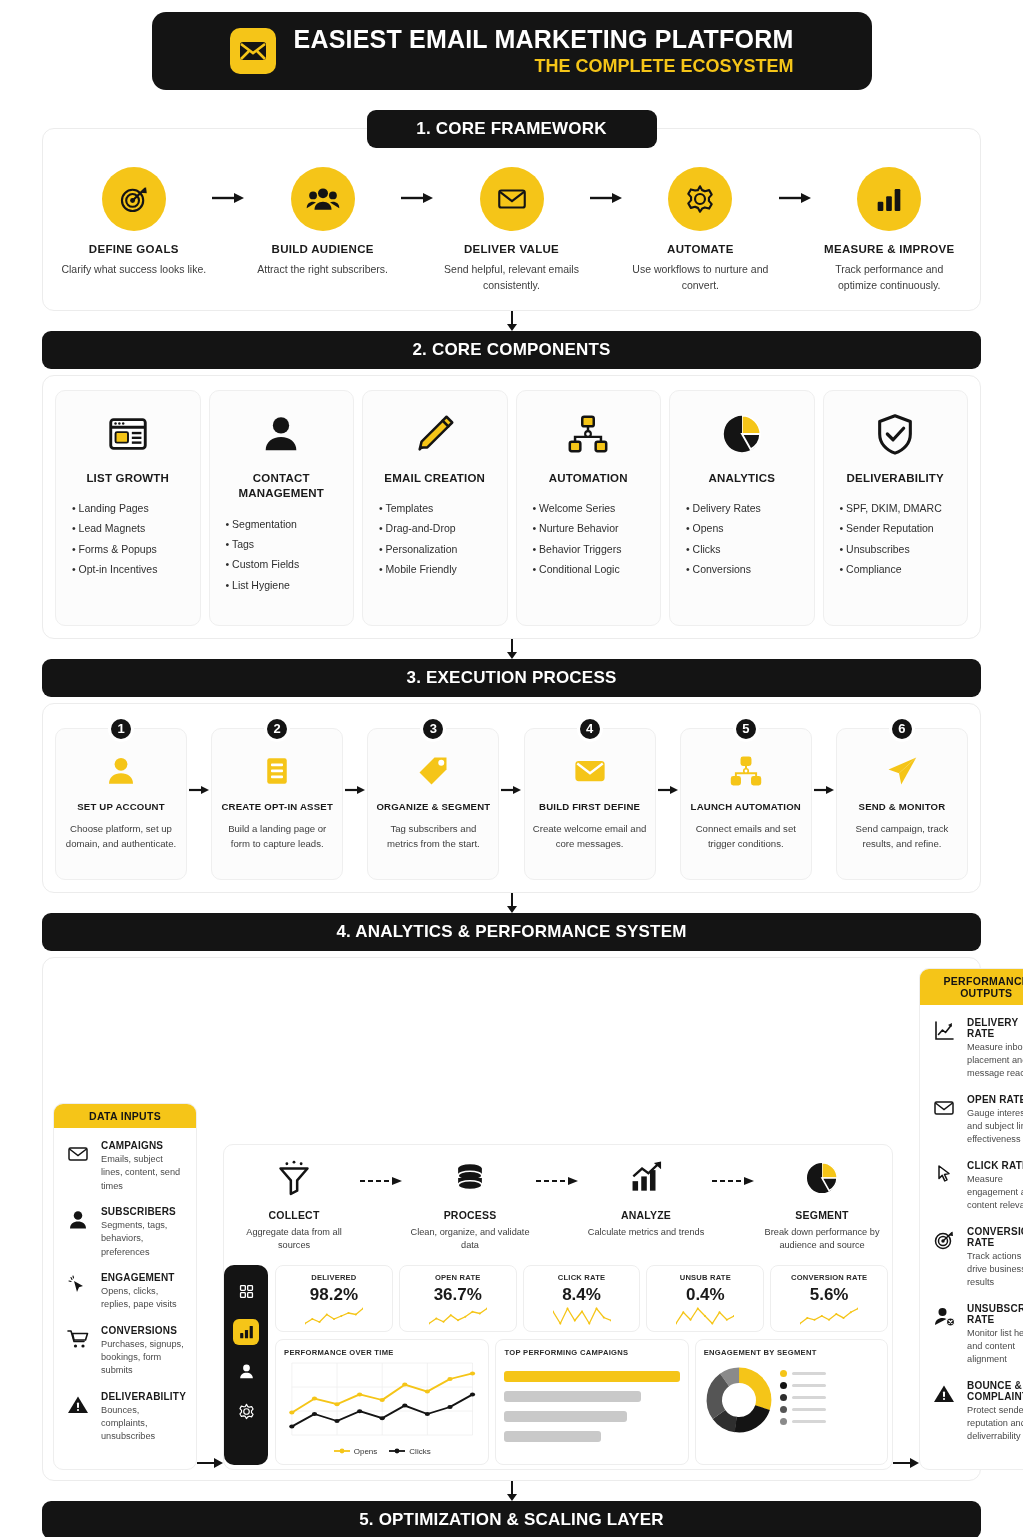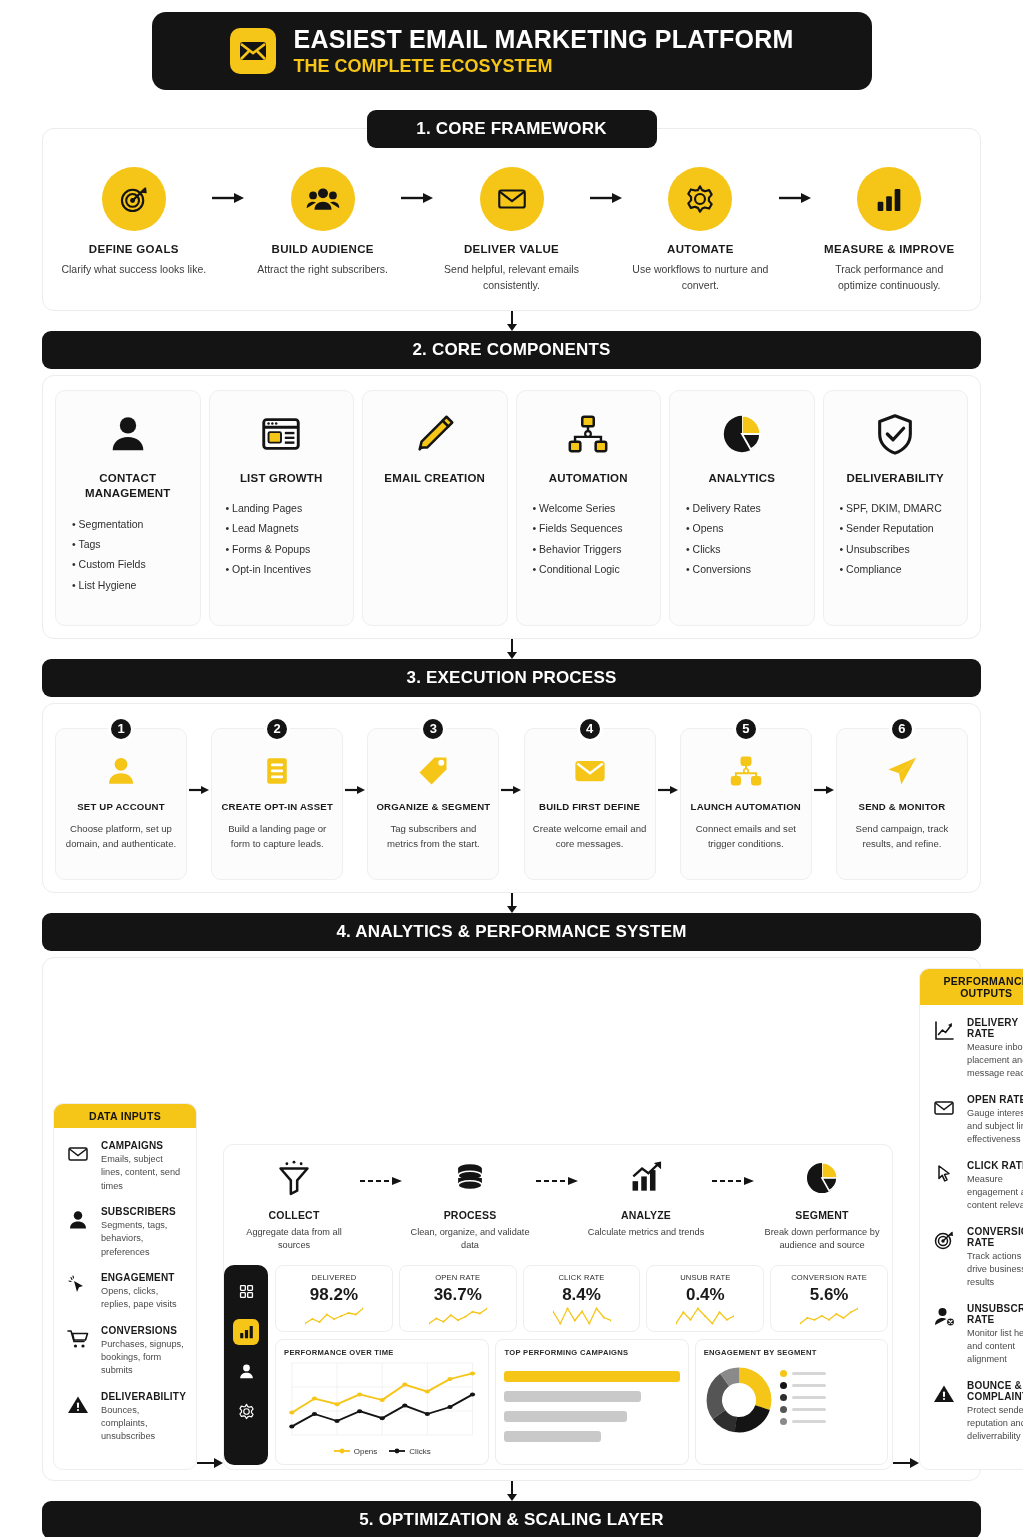--- a/index.html
+++ b/index.html
@@ -15,21 +15,21 @@
   
   .header {
     margin: 12px auto 0; width: 720px; height: 78px;
     background: #141414; border-radius: 14px;
     display: flex; align-items: center; justify-content: center; gap: 18px;
   }
   .header-logo {
     width: 46px; height: 46px; background: #F5C518; border-radius: 10px;
     display: flex; align-items: center; justify-content: center;
   }
-  .header-text { text-align: left; }
+  .header-text { text-align: right; }
   .header-title { color: #fff; font-size: 25px; font-weight: bold; letter-spacing: .2px; }
   .header-sub { color: #F5C518; font-size: 18px; font-weight: bold; margin-top: 2px; }
 
   
   .section { position: relative; margin-top: 20px; }
   .sec-band {
     background: #141414; color: #fff; border-radius: 9px;
     font-size: 17px; font-weight: bold; text-align: center;
     padding: 9px 0; letter-spacing: .2px;
   }
@@ -111,21 +111,21 @@
     display: flex; flex-direction: column; align-items: center; gap: 14px; padding: 14px 0;
   }
   .dash-ic { width: 26px; height: 26px; display: flex; align-items: center; justify-content: center; border-radius: 6px; }
   .dash-ic.active { background: #F5C518; }
   .dash-main { flex: 1; padding-left: 7px; }
   .kpi-row { display: flex; gap: 6px; margin-bottom: 7px; }
   .kpi {
     flex: 1; border: 1px solid #eee; border-radius: 8px; background: #fff;
     padding: 7px 4px 4px; text-align: center;
   }
-  .kpi-l { font-size: 7.6px; font-weight: normal; color: #2b2b2b; letter-spacing: .2px; }
+  .kpi-l { font-size: 7.6px; font-weight: bold; color: #2b2b2b; letter-spacing: .2px; }
   .kpi-v { font-size: 17px; font-weight: bold; margin: 3px 0 2px; }
   .kpi-s { height: 20px; }
   .chart-row { display: flex; gap: 6px; }
   .chartbox { border: 1px solid #eee; border-radius: 8px; background: #fff; padding: 8px; }
   .chart-t { font-size: 7.6px; font-weight: bold; letter-spacing: .3px; color: #2b2b2b; margin-bottom: 4px; }
 </style>
 </head>
 <body>
 
 <div class="page">
@@ -241,35 +241,20 @@
       </svg>
   </div>
 
   <div class="section" style="margin-top:0">
     <div class="sec-band">2. CORE COMPONENTS</div>
     <div class="sec-body" style="margin-top:6px">
       <div class="cc-row" id="cc-row">
           <div class="cc-card">
             <div class="cc-icon">
               <svg width="46" height="46" viewBox="0 0 48 48">
-                <circle cx="24" cy="15" r="8.5" fill="#141414"></circle>
-                <path d="M8 41c0-9 7-14 16-14s16 5 16 14z" fill="#141414"></path>
-              </svg>
-            </div>
-            <div class="cc-title">CONTACT MANAGEMENT</div>
-            <ul class="cc-list">
-              <li>Segmentation</li>
-              <li>Tags</li>
-              <li>Custom Fields</li>
-              <li>List Hygiene</li>
-            </ul>
-          </div>
-          <div class="cc-card">
-            <div class="cc-icon">
-              <svg width="46" height="46" viewBox="0 0 48 48">
                 <rect x="6" y="9" width="36" height="30" rx="3" fill="#fff" stroke="#141414" stroke-width="3"></rect>
                 <line x1="6" y1="17" x2="42" y2="17" stroke="#141414" stroke-width="3"></line>
                 <circle cx="11" cy="13" r="1.3" fill="#141414"></circle>
                 <circle cx="15" cy="13" r="1.3" fill="#141414"></circle>
                 <circle cx="19" cy="13" r="1.3" fill="#141414"></circle>
                 <rect x="11" y="22" width="13" height="11" rx="1.5" fill="#F5C518" stroke="#141414" stroke-width="2"></rect>
                 <line x1="28" y1="23" x2="38" y2="23" stroke="#141414" stroke-width="2.5"></line>
                 <line x1="28" y1="28" x2="38" y2="28" stroke="#141414" stroke-width="2.5"></line>
                 <line x1="28" y1="33" x2="38" y2="33" stroke="#141414" stroke-width="2.5"></line>
               </svg>
@@ -278,41 +263,62 @@
             <ul class="cc-list">
               <li>Landing Pages</li>
               <li>Lead Magnets</li>
               <li>Forms &amp; Popups</li>
               <li>Opt-in Incentives</li>
             </ul>
           </div>
           <div class="cc-card">
             <div class="cc-icon">
               <svg width="46" height="46" viewBox="0 0 48 48">
+                <circle cx="24" cy="15" r="8.5" fill="#141414"></circle>
+                <path d="M8 41c0-9 7-14 16-14s16 5 16 14z" fill="#141414"></path>
+              </svg>
+            </div>
+            <div class="cc-title">CONTACT MANAGEMENT</div>
+            <ul class="cc-list">
+              <li>Segmentation</li>
+              <li>Tags</li>
+              <li>Custom Fields</li>
+              <li>List Hygiene</li>
+            </ul>
+          </div>
+          <div class="cc-card">
+            <div class="cc-icon">
+              <svg width="46" height="46" viewBox="0 0 48 48">
                 <path d="M10 38l-2 2 2-8 22-22 6 6-22 22z" fill="#F5C518" stroke="#141414" stroke-width="2.6" stroke-linejoin="round"></path>
                 <path d="M32 10l4-4 6 6-4 4z" fill="#F5C518" stroke="#141414" stroke-width="2.6" stroke-linejoin="round"></path>
                 <path d="M8 40l4-1-3-3z" fill="#141414"></path>
               </svg>
             </div>
             <div class="cc-title">EMAIL CREATION</div>
+            <ul class="cc-list">
+              <li>Templates</li>
+              <li>Drag-and-Drop</li>
+              <li>Personalization</li>
+              <li>Mobile Friendly</li>
+            </ul>
           </div>
           <div class="cc-card">
             <div class="cc-icon">
               <svg width="46" height="46" viewBox="0 0 48 48">
                 <rect x="18" y="6" width="12" height="10" rx="2" fill="#F5C518" stroke="#141414" stroke-width="2.6"></rect>
                 <rect x="5" y="32" width="11" height="10" rx="2" fill="#F5C518" stroke="#141414" stroke-width="2.6"></rect>
                 <rect x="32" y="32" width="11" height="10" rx="2" fill="#F5C518" stroke="#141414" stroke-width="2.6"></rect>
                 <path d="M24 16v6M10.5 32v-5h27v5M24 22v5" stroke="#141414" stroke-width="2.6" fill="none"></path>
                 <circle cx="24" cy="24" r="3" fill="#fff" stroke="#141414" stroke-width="2.2"></circle>
               </svg>
             </div>
             <div class="cc-title">AUTOMATION</div>
             <ul class="cc-list">
               <li>Welcome Series</li>
-              <li>Fields Sequences</li>
+              <li>Nurture Behavior</li>
               <li>Behavior Triggers</li>
               <li>Conditional Logic</li>
             </ul>
           </div>
           <div class="cc-card">
             <div class="cc-icon">
               <svg width="46" height="46" viewBox="0 0 48 48">
                 <path d="M24 24 L24 5 A19 19 0 0 1 43 24 Z" fill="#F5C518" stroke="#fff" stroke-width="1.5"></path>
                 <path d="M24 24 L43 24 A19 19 0 1 1 24 5 Z" fill="#141414"></path>
                 <path d="M24 24 L43 24 A19 19 0 0 1 33 40 Z" fill="#141414" stroke="#fff" stroke-width="2"></path>

